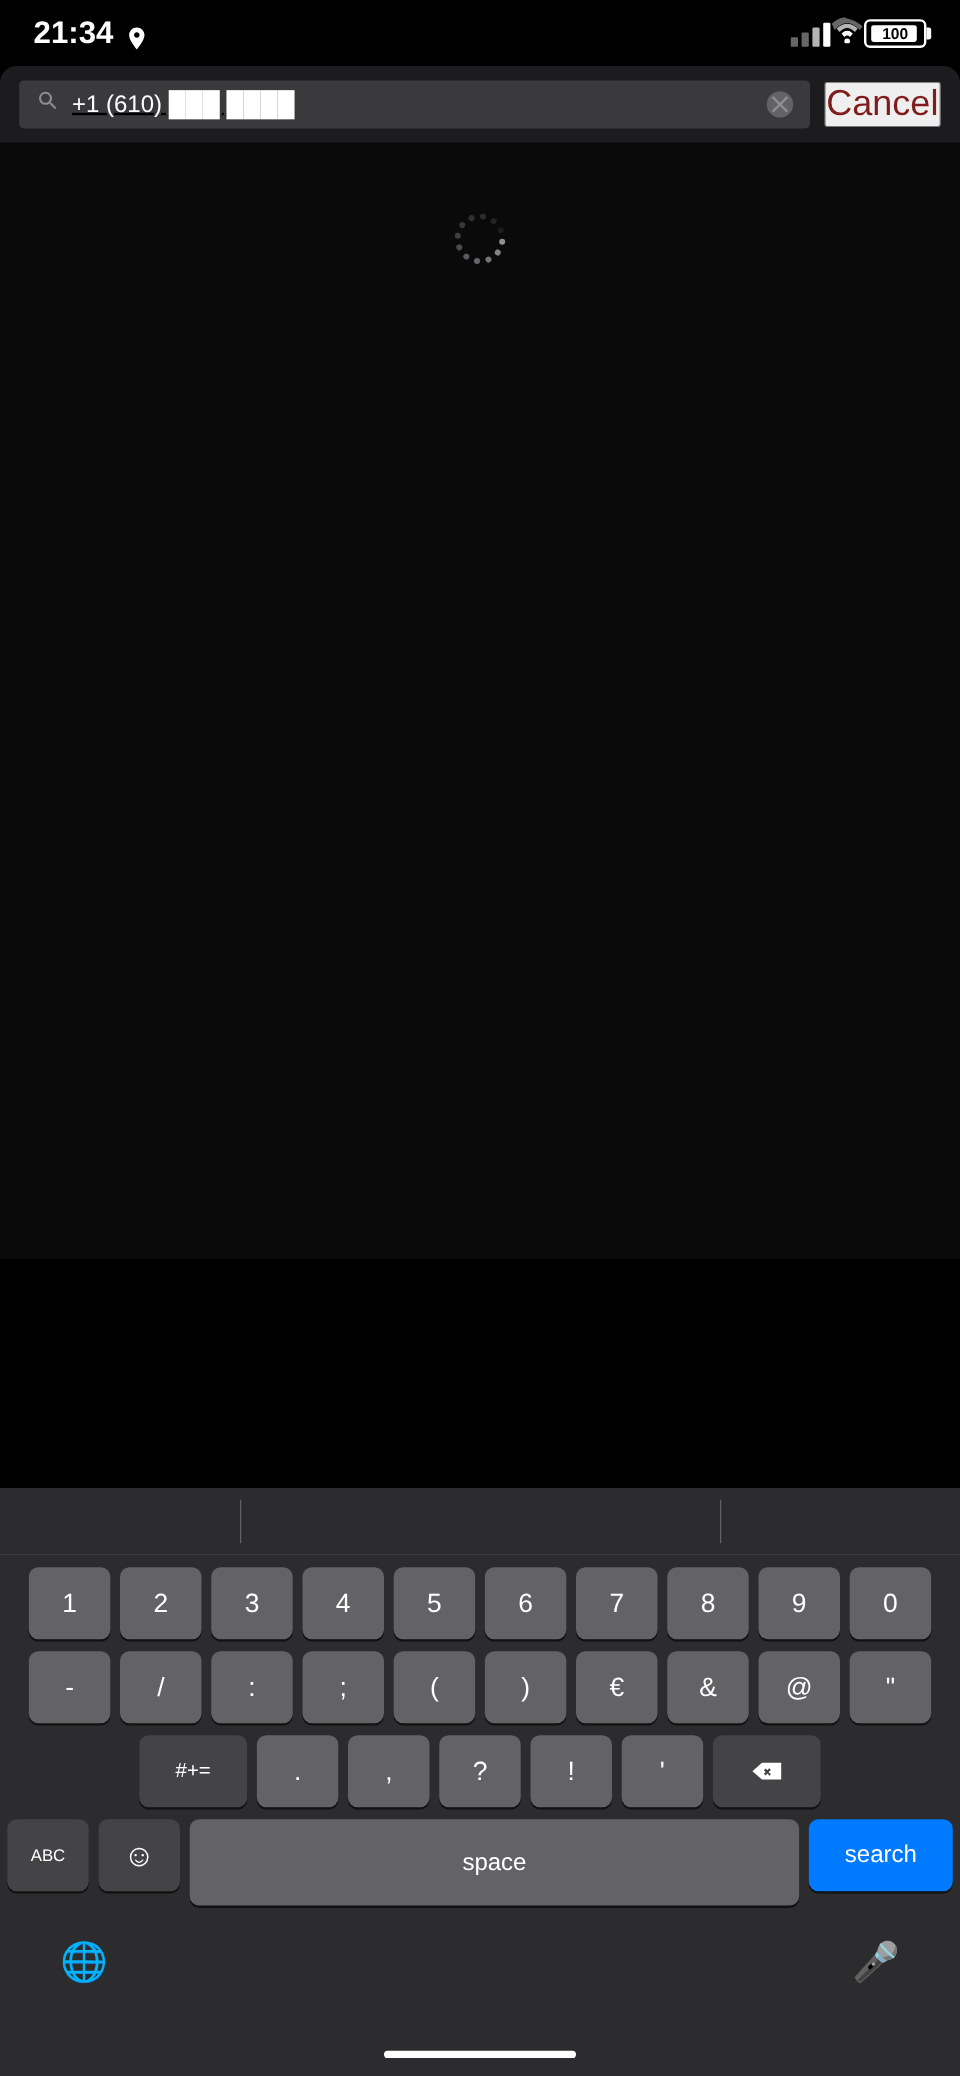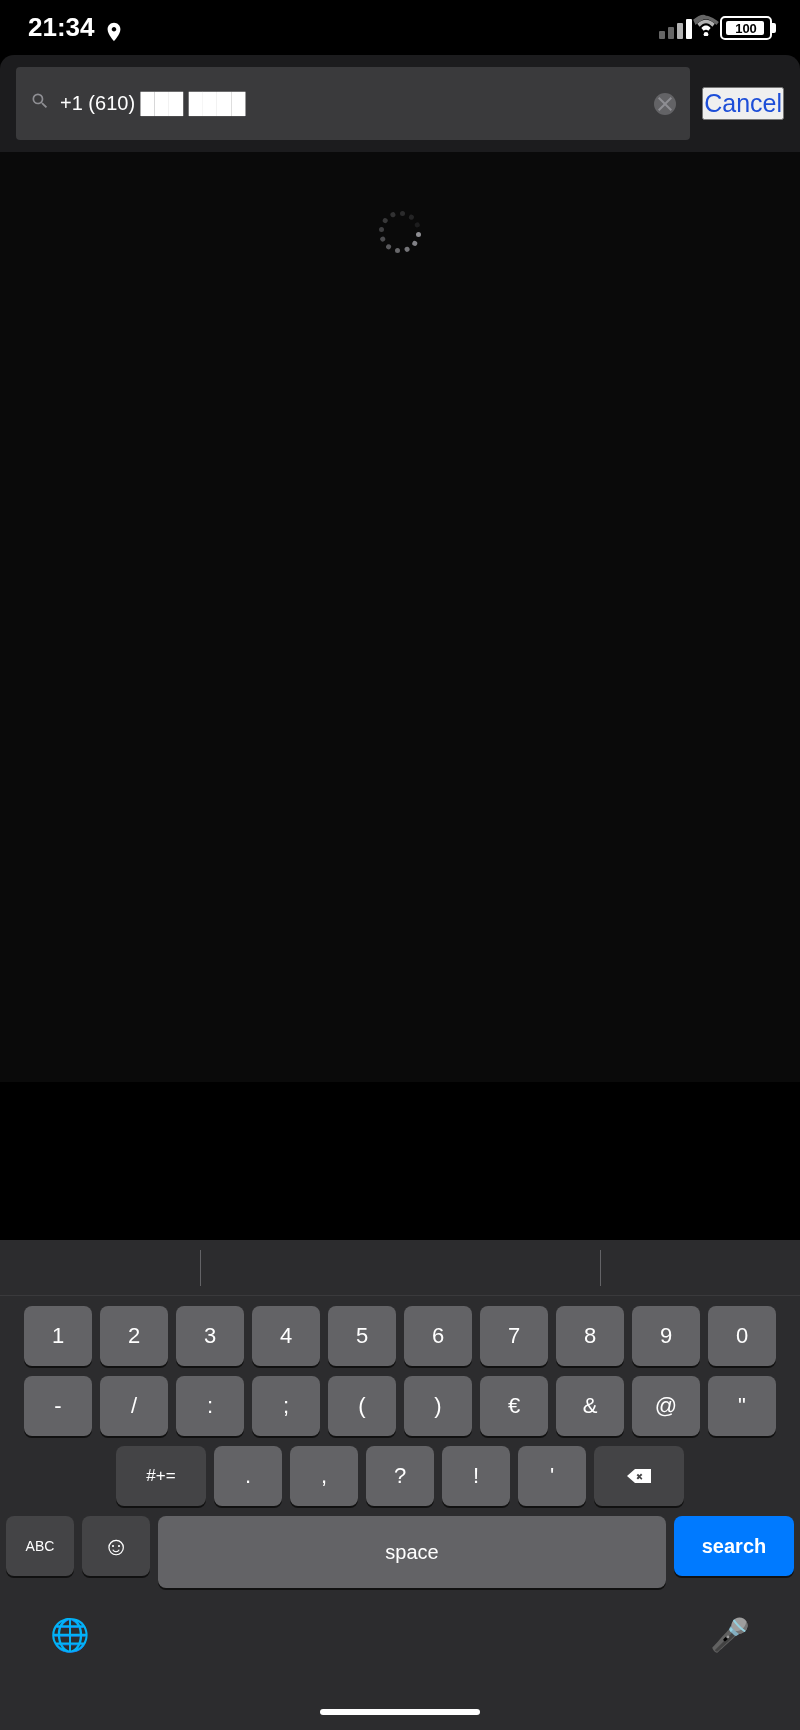--- a/index.html
+++ b/index.html
@@ -93,22 +93,23 @@
       align-items: center;
       gap: 12px;
       border-radius: 14px 14px 0 0;
     }
     .search-input-wrap {
       flex: 1;
       background: #3a3a3c;
       border-radius: 4px;
       display: flex;
       align-items: center;
-      padding: 24px 14px;
+      padding: 7px 14px;
       gap: 10px;
+      text-decoration: underline;
     }
     .search-icon-wrap {
       color: #8e8e93;
       font-size: 20px;
     }
     .search-input-text {
       flex: 1;
       color: #fff;
       font-size: 20px;
     }
@@ -118,22 +119,22 @@
       cursor: pointer;
       background: #636366;
       border-radius: 50%;
       width: 22px;
       height: 22px;
       display: flex;
       align-items: center;
       justify-content: center;
     }
     .cancel-btn {
-      color: #1d4ed8;
-      font-size: 25px;
+      color: #7f1d1d;
+      font-size: 30px;
       cursor: pointer;
       white-space: nowrap;
     }
 
     
     .main-content {
       background: #0a0a0a;
       flex: 1;
       display: flex;
       flex-direction: column;
@@ -255,21 +256,21 @@
       height: 72px;
       background: #636366;
       font-size: 20px;
       color: #fff;
     }
     .key-search {
       background: #007aff;
       width: 120px;
       height: 60px;
       font-size: 20px;
-      font-weight: 700;
+      font-weight: 400;
     }
 
     
     .bottom-bar {
       background: #2c2c2e;
       height: 90px;
       display: flex;
       align-items: flex-start;
       justify-content: space-between;
       padding: 12px 50px 0 50px;

